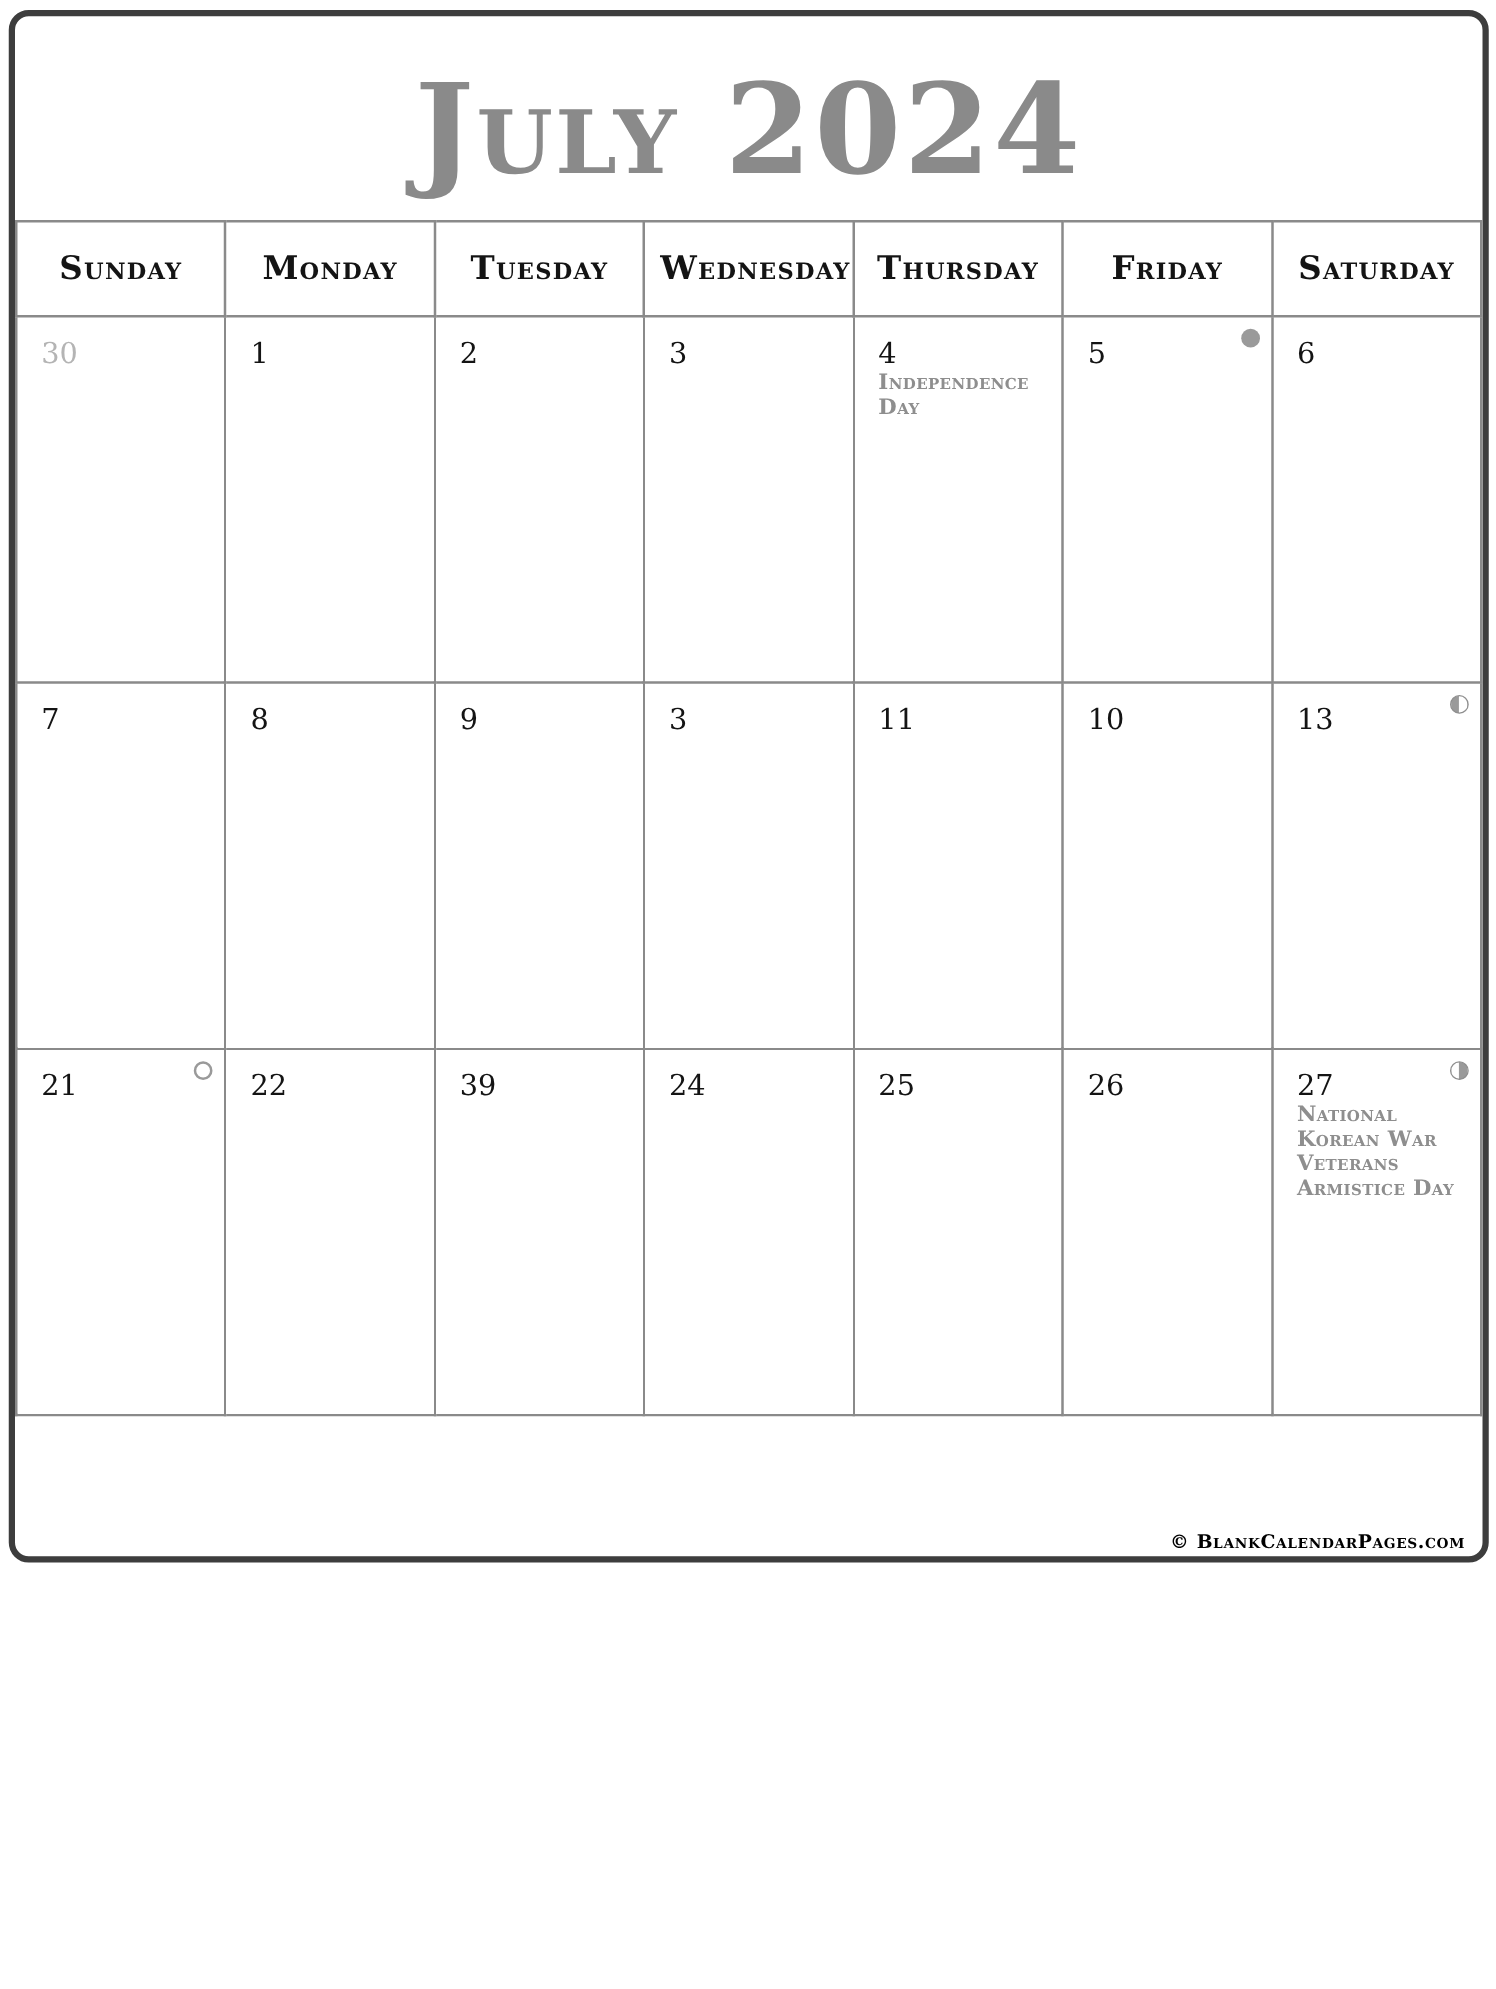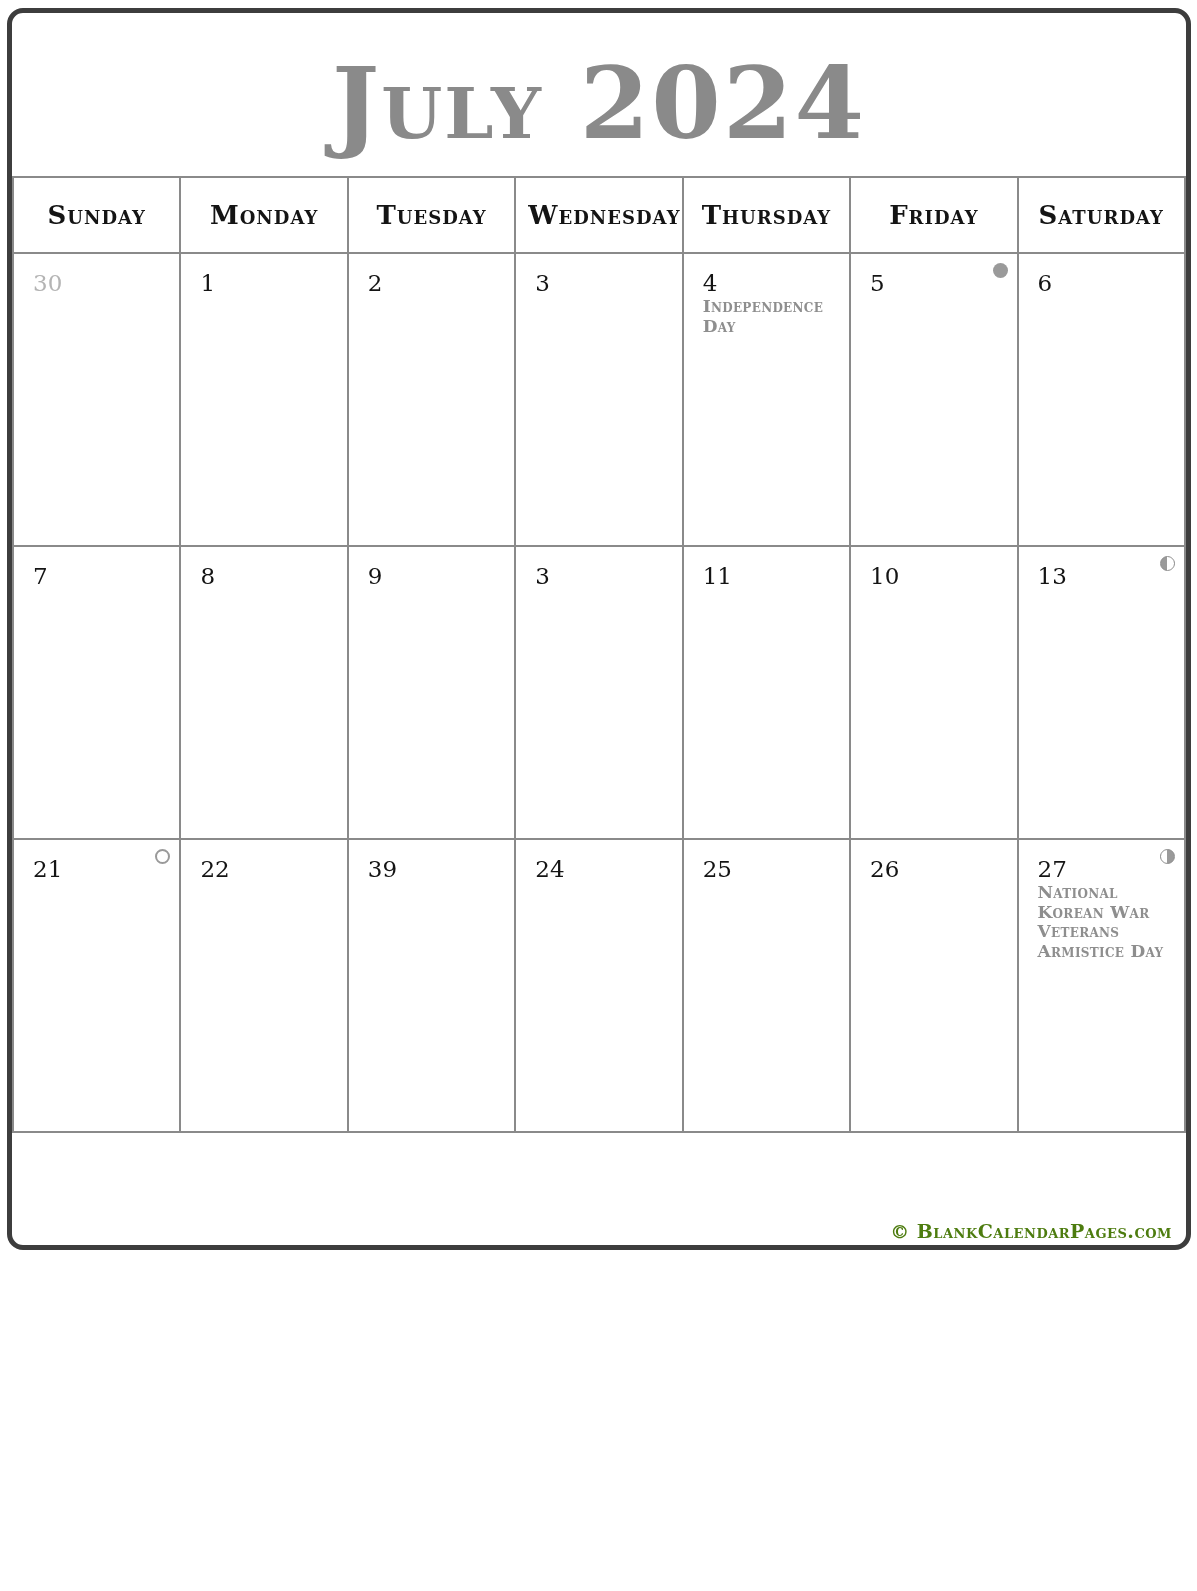--- a/index.html
+++ b/index.html
@@ -102,25 +102,25 @@
     background: linear-gradient(to right, #9a9a9a 50%, #ffffff 50%);
   }
   .moon-last-quarter {
     border: 1.5px solid #8f8f8f;
     background: linear-gradient(to left, #9a9a9a 50%, #ffffff 50%);
   }
   .footer {
     position: absolute;
     right: 14px;
     bottom: 3px;
-    font-size: 19px;
+    font-size: 15px;
     font-weight: bold;
     font-variant: small-caps;
     letter-spacing: 0.5px;
-    color: #4d7c0f;
+    color: #000000;
   }
 </style>
 </head>
 <body>
 
 <div class="page">
   <div class="sheet">
     <h1 class="title">July 2024</h1>
     <table class="calendar">
       <thead>

